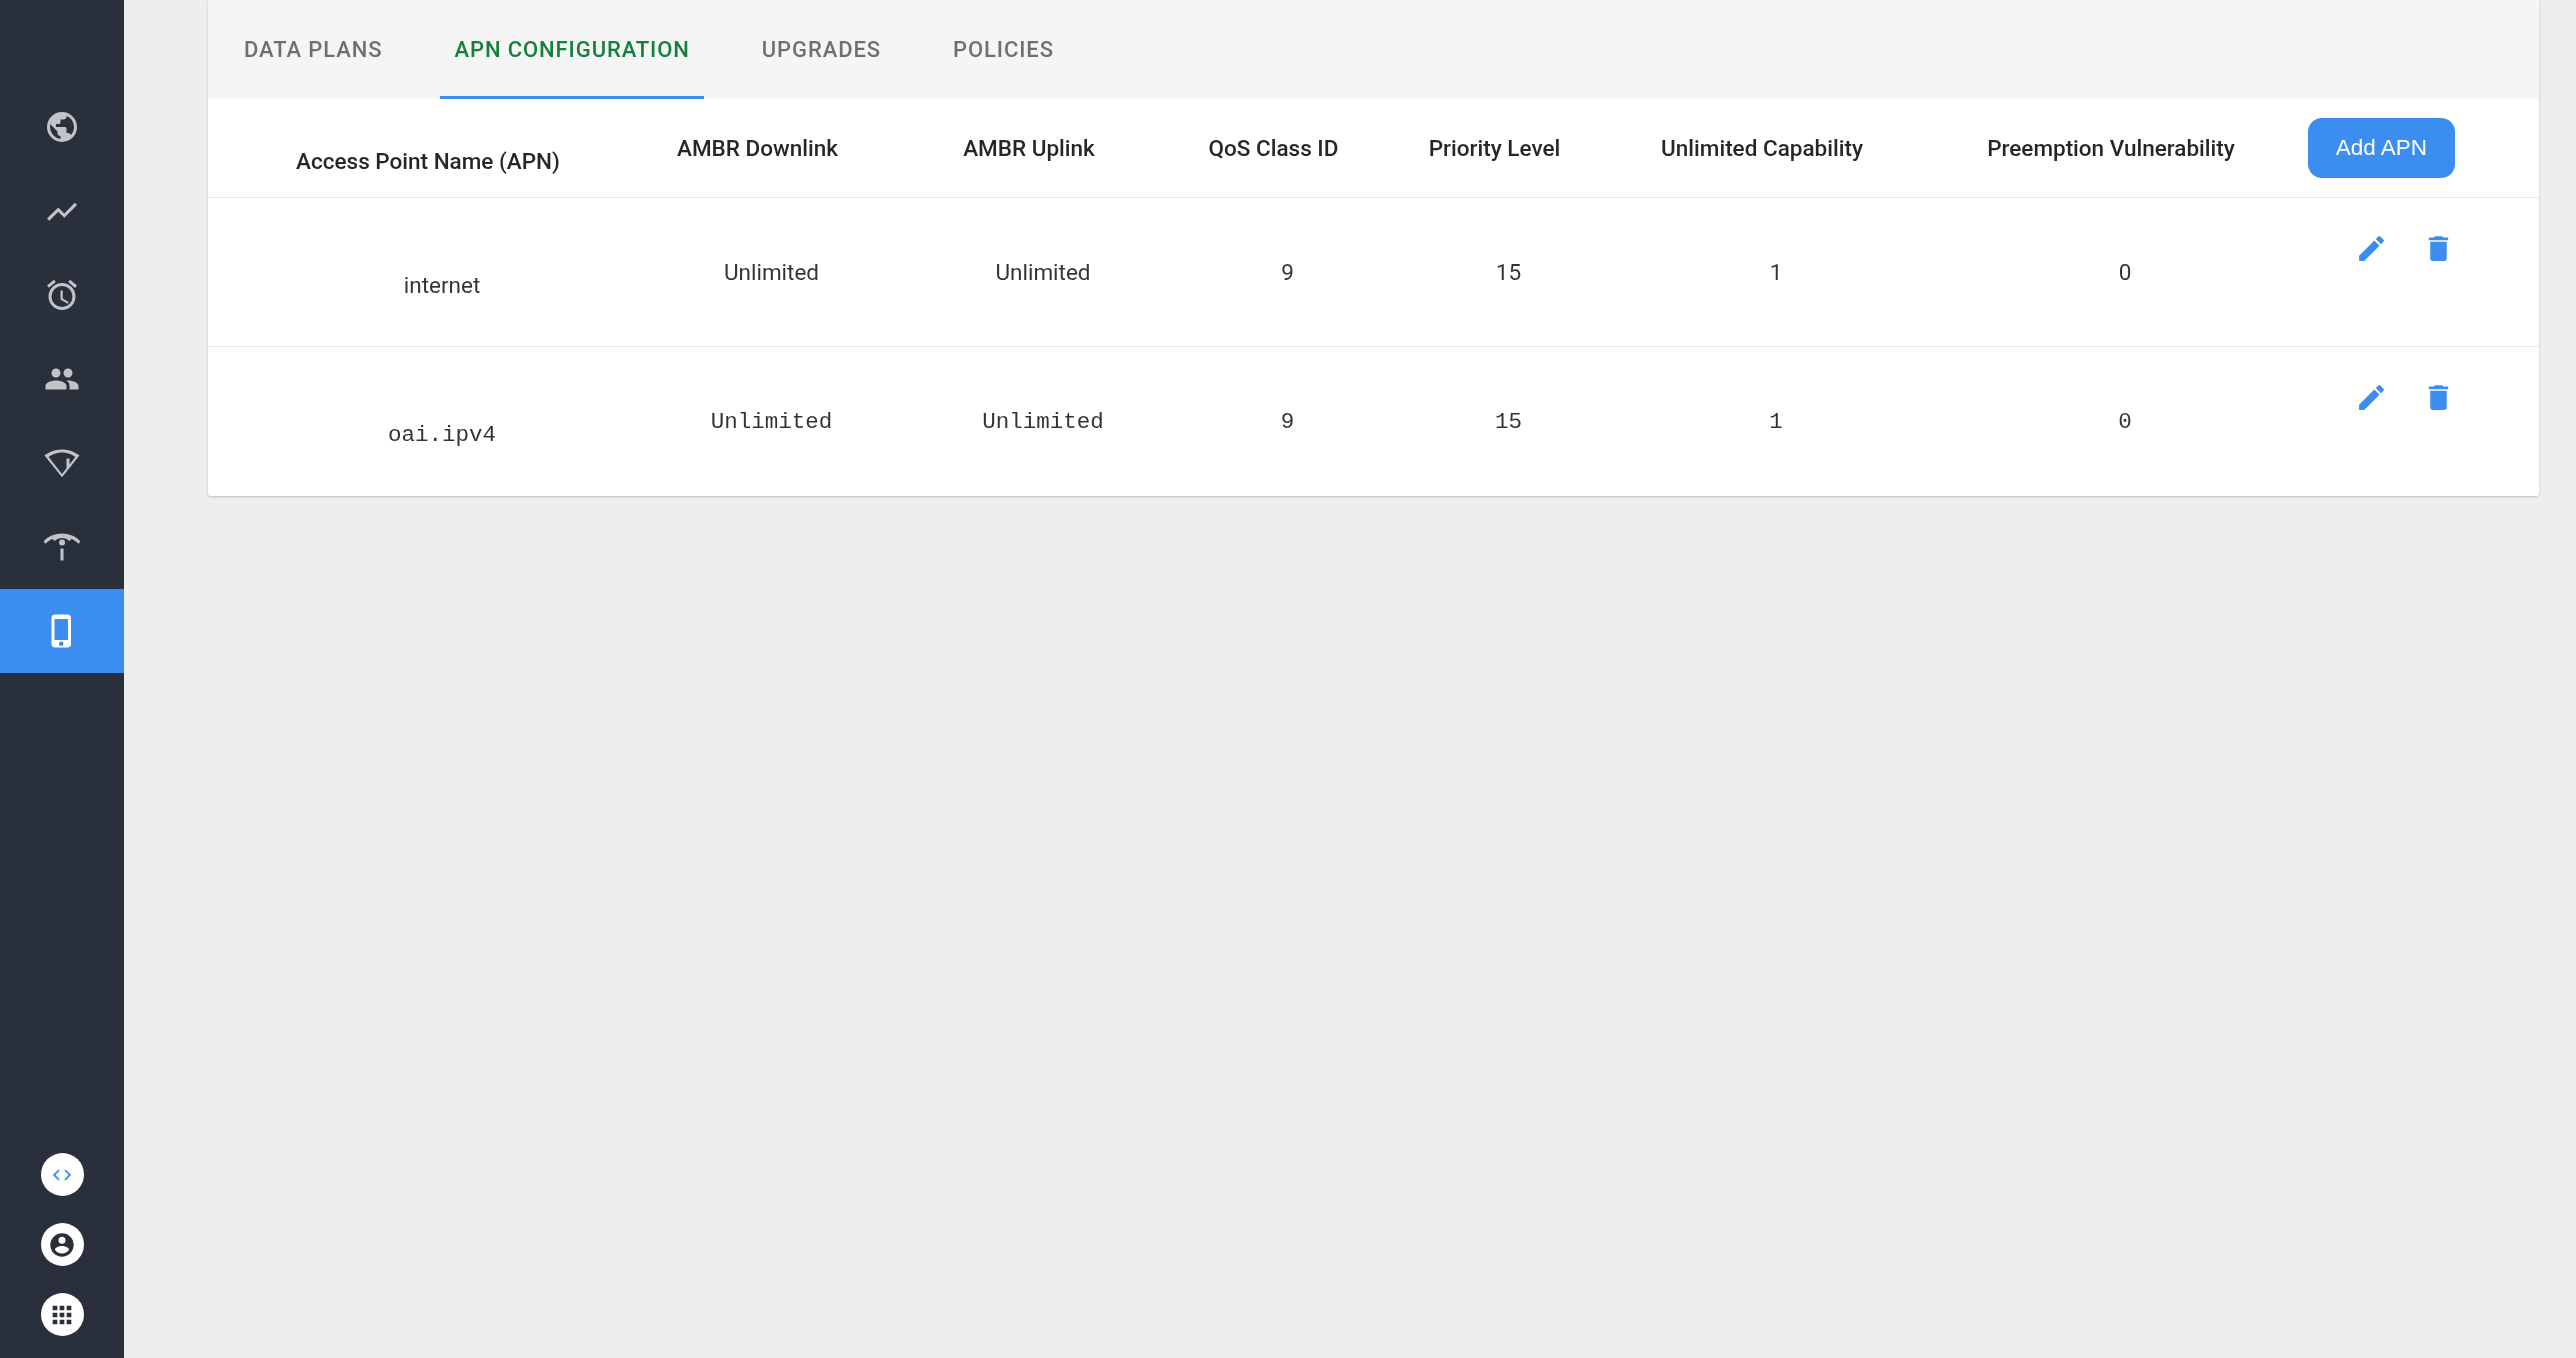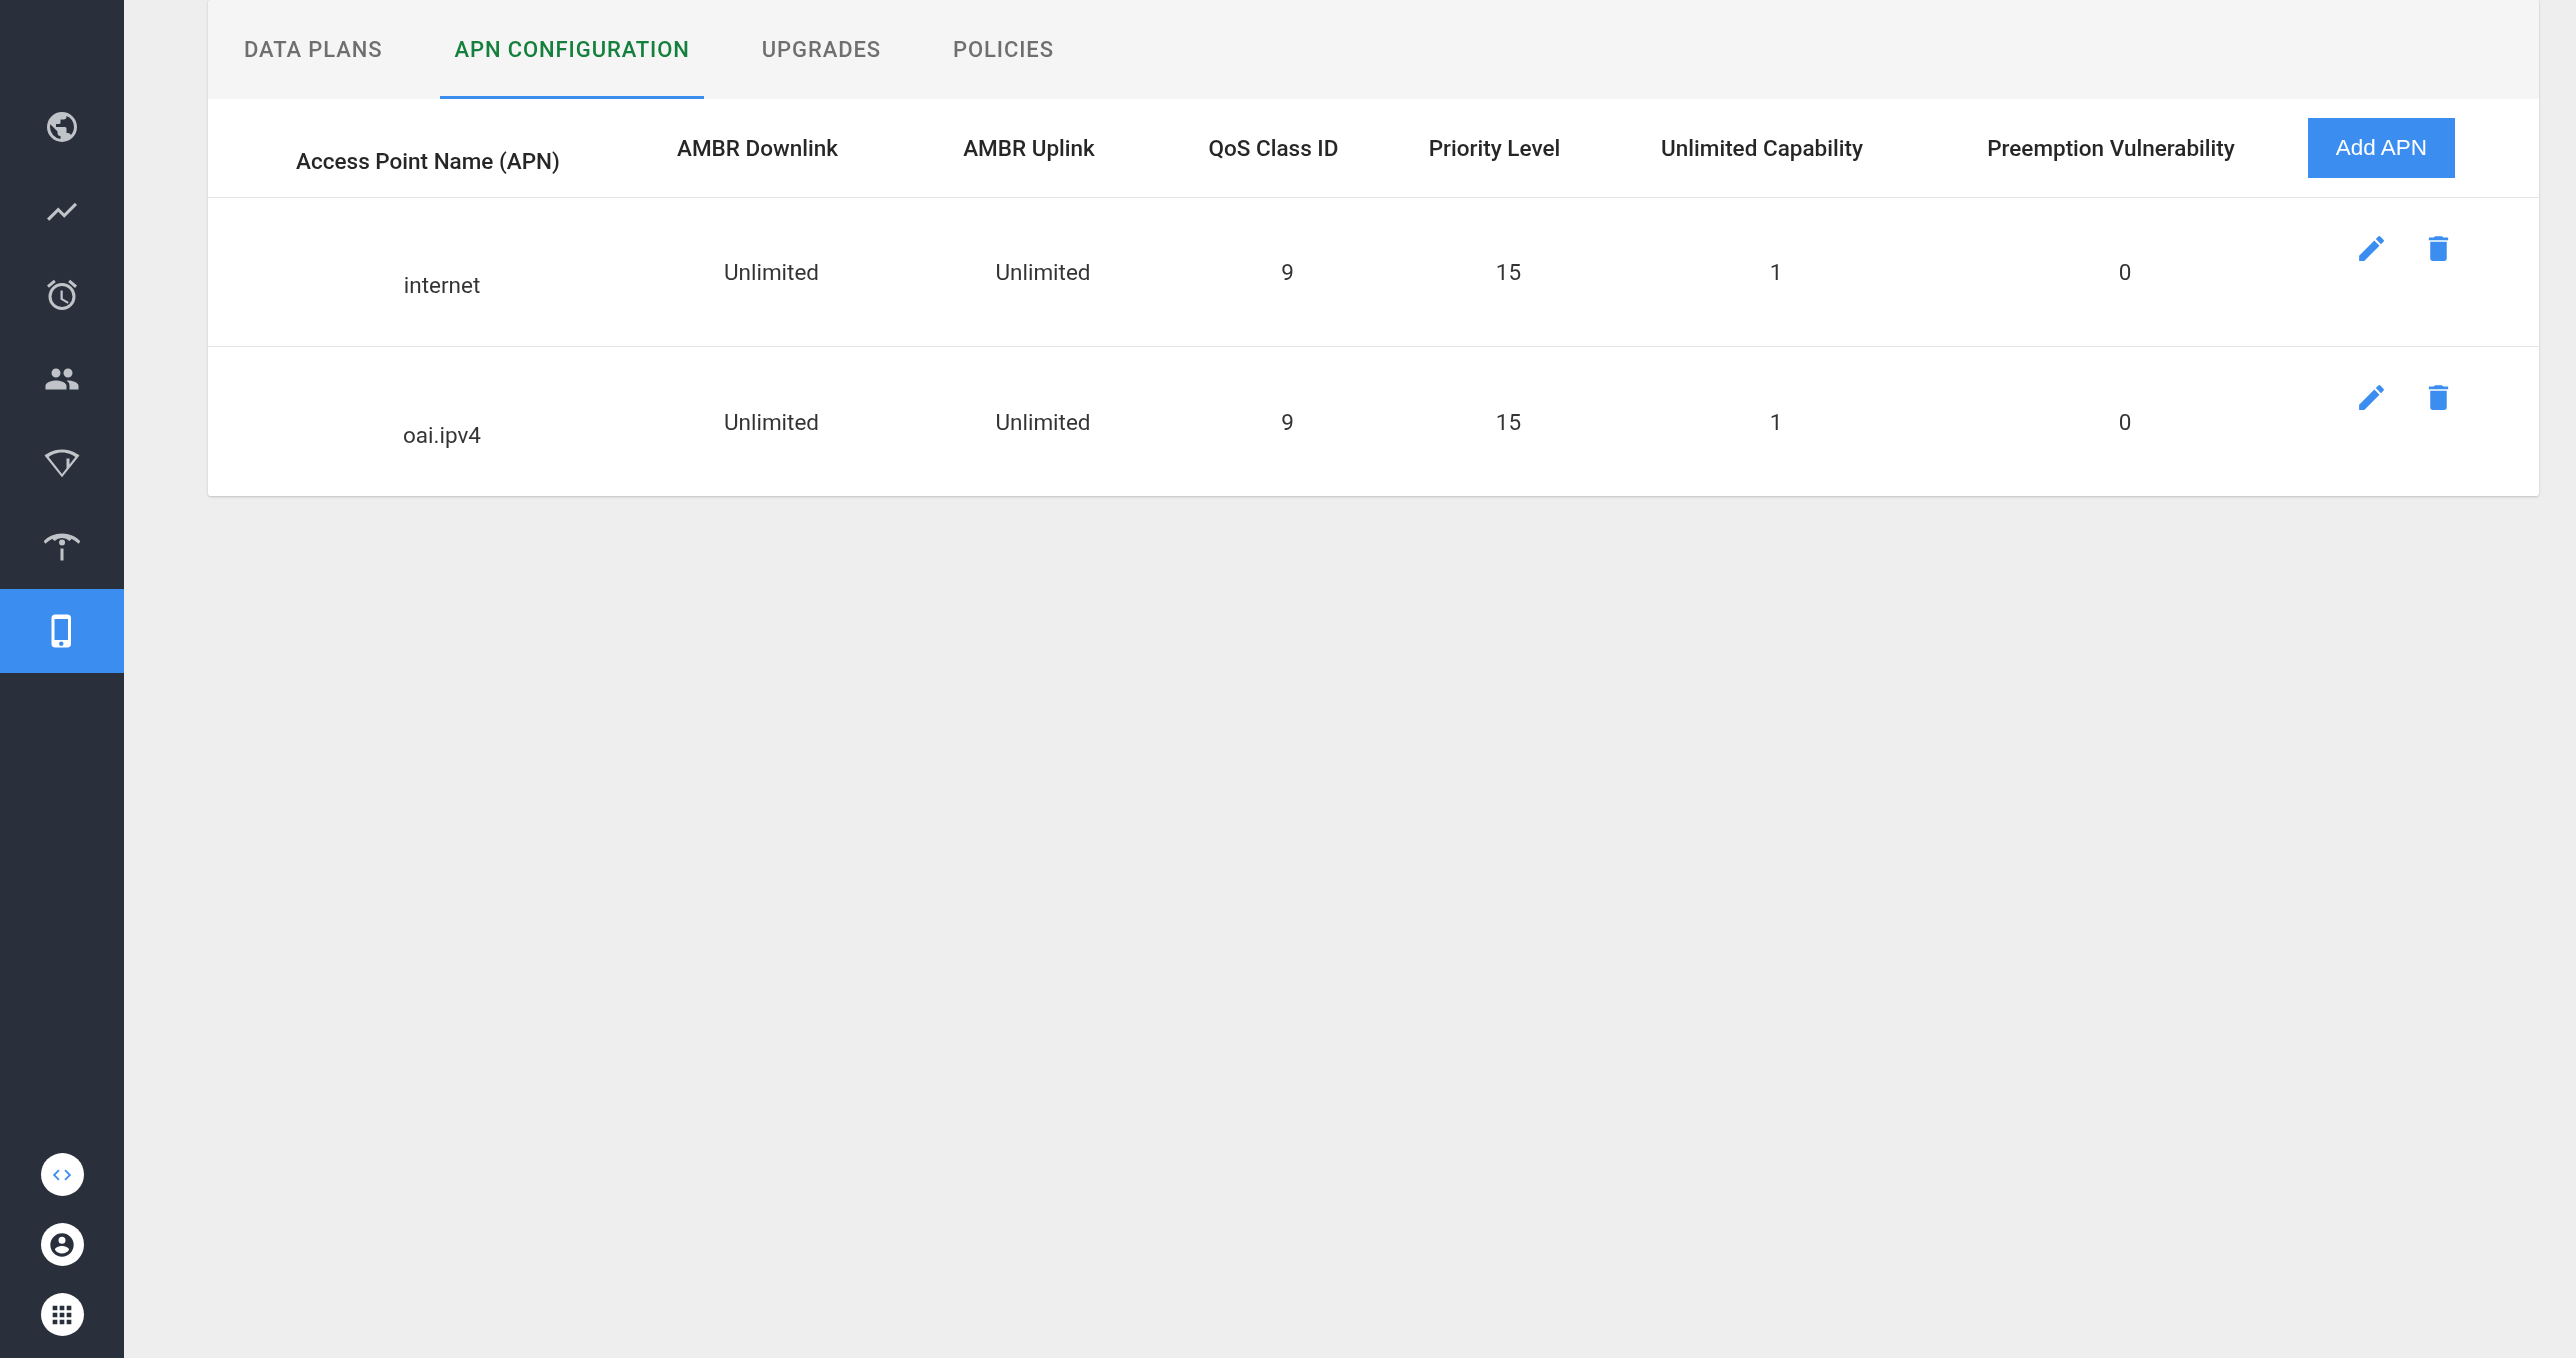--- a/index.html
+++ b/index.html
@@ -93,36 +93,36 @@
   padding: 0 34px;
   border-bottom: 0.8px solid #e5e5e5;
 }
 .table-row {
   display: flex;
   align-items: center;
   height: 149px;
   padding: 0 48px;
   border-bottom: 0.8px solid #e5e5e5;
 }
-.table-row:last-child { border-bottom: none; }
+.table-row:last-child { border-bottom: none; font-family: Liberation Mono, monospace; }
 .col { font-size: 22.5px; color: rgba(0,0,0,0.8); }
 .table-head .col { font-weight: 500; color: rgba(0,0,0,0.85); }
 .col-apn { width: 372px; text-align: center; margin-top: 26px; }
 .col-down { width: 287px; text-align: center; }
 .col-up { width: 256px; text-align: center; }
 .col-qos { width: 233px; text-align: center; }
 .col-prio { width: 209px; text-align: center; }
 .col-precap { width: 326px; text-align: center; }
 .col-prevul { width: 372px; text-align: center; }
 .col-actions { flex: 1; display: flex; justify-content: flex-end; align-items: center; gap: 34px; padding-right: 50px; }
 .add-btn {
   background: #3b8ef0;
   color: #ffffff;
   border: none;
-  border-radius: 0;
+  border-radius: 14px;
   font-size: 22.5px;
   font-weight: 500;
   padding: 17px 28px;
   cursor: pointer;
 }
 .icon-btn { cursor: pointer; display: flex; align-items: center; justify-content: center; }
 .icon-btn svg { width: 33px; height: 33px; fill: #3b8ef0; }
 .table-row { position: relative; }
 .row-icons { position: absolute; right: 84px; top: 34px; display: flex; gap: 34px; }
 </style>

